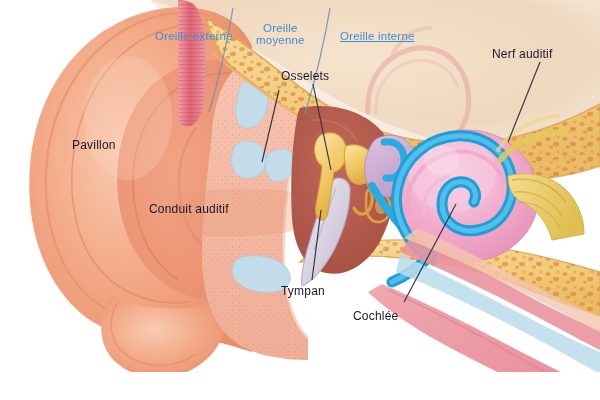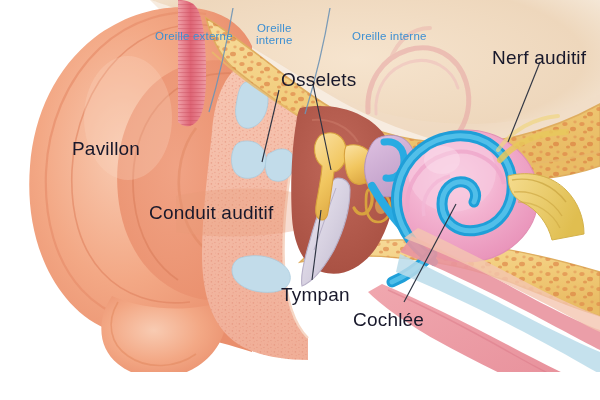--- a/index.html
+++ b/index.html
@@ -30,21 +30,21 @@
     color: #3C8FD2;
     font-size: 11.5px;
     font-weight: 400;
   }
   .label.region.two-line { text-align: center; }
   .label.part {
     color: #18182b;
     font-size: 14.5px;
     font-weight: 400;
   }
-  .label.part.big { font-size: 19px; }
+  .label.part.big { font-size: 12px; }
 </style>
 </head>
 <body>
 
 <div id="figure">
 
   <svg id="art" viewBox="0 0 600 400" xmlns="http://www.w3.org/2000/svg">
     <defs>
       <radialGradient id="gPinna" cx="42%" cy="42%" r="68%">
         <stop offset="0%" stop-color="#F8CBB2"></stop>
@@ -339,24 +339,24 @@
       <path d="M404,302 L456,204"></path>
     </g>
   </svg>
 
   <div class="label region" style="left:155px; top:30px;">
     <span>Oreille externe</span>
   </div>
 
   <div class="label region two-line" style="left:256px; top:22px;text-align:center;">
     <div>Oreille</div>
-    <div>interne</div>
-  </div>
-
-  <div class="label region" style="left:352px; top:30px;">
+    <div>moyenne</div>
+  </div>
+
+  <div class="label region" style="left:340px; top:30px;text-decoration:underline;">
     <span>Oreille interne</span>
   </div>
 
   <div class="label part big" style="left:48px; top:139px;margin-left:24px;">
     <span>Pavillon</span>
   </div>
 
   <div class="label part big" style="left:281px; top:70px;">
     <span>Osselets</span>
   </div>

